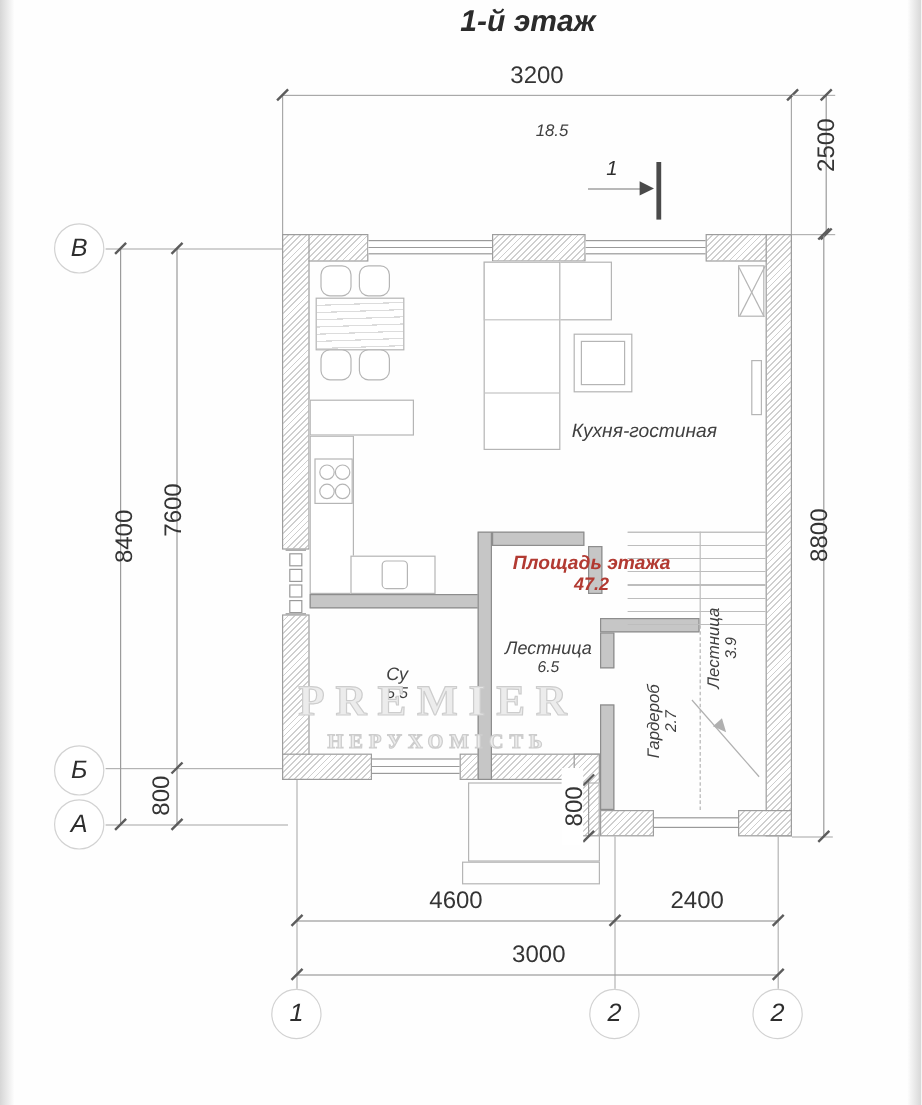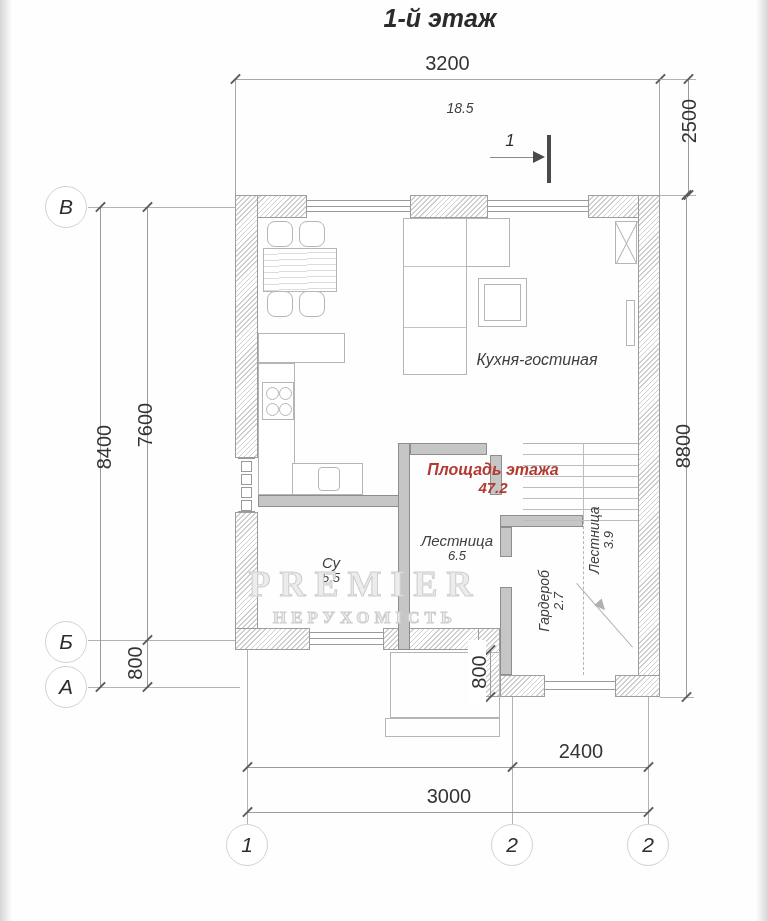--- a/index.html
+++ b/index.html
@@ -195,20 +195,21 @@
   <div class="abs tick" style="left:484px;top:696px;"></div>
   <div class="abs rot dimnum" style="left:445px;top:663px;width:64px;height:18px;background:#fff;">800</div>
 
   <div class="abs lineV" style="left:247px;top:650px;height:174px;"></div>
   <div class="abs lineV" style="left:512px;top:697px;height:127px;"></div>
   <div class="abs lineV" style="left:648px;top:697px;height:127px;"></div>
   <div class="abs lineH" style="left:247px;top:767px;width:401px;background:#9b9b9b;"></div>
   <div class="abs tick" style="left:241px;top:766px;"></div>
   <div class="abs tick" style="left:506px;top:766px;"></div>
   <div class="abs tick" style="left:642px;top:766px;"></div>
+  <div class="abs dimnum" style="left:310px;top:740px;width:140px;">4600</div>
   <div class="abs dimnum" style="left:518px;top:740px;width:126px;">2400</div>
   <div class="abs lineH" style="left:247px;top:812px;width:401px;background:#9b9b9b;"></div>
   <div class="abs tick" style="left:241px;top:811px;"></div>
   <div class="abs tick" style="left:642px;top:811px;"></div>
   <div class="abs dimnum" style="left:381px;top:785px;width:136px;">3000</div>
   <div class="abs circle" style="left:226px;top:824px;">1</div>
   <div class="abs circle" style="left:491px;top:824px;">2</div>
   <div class="abs circle" style="left:627px;top:824px;">2</div>
 
 </div>

